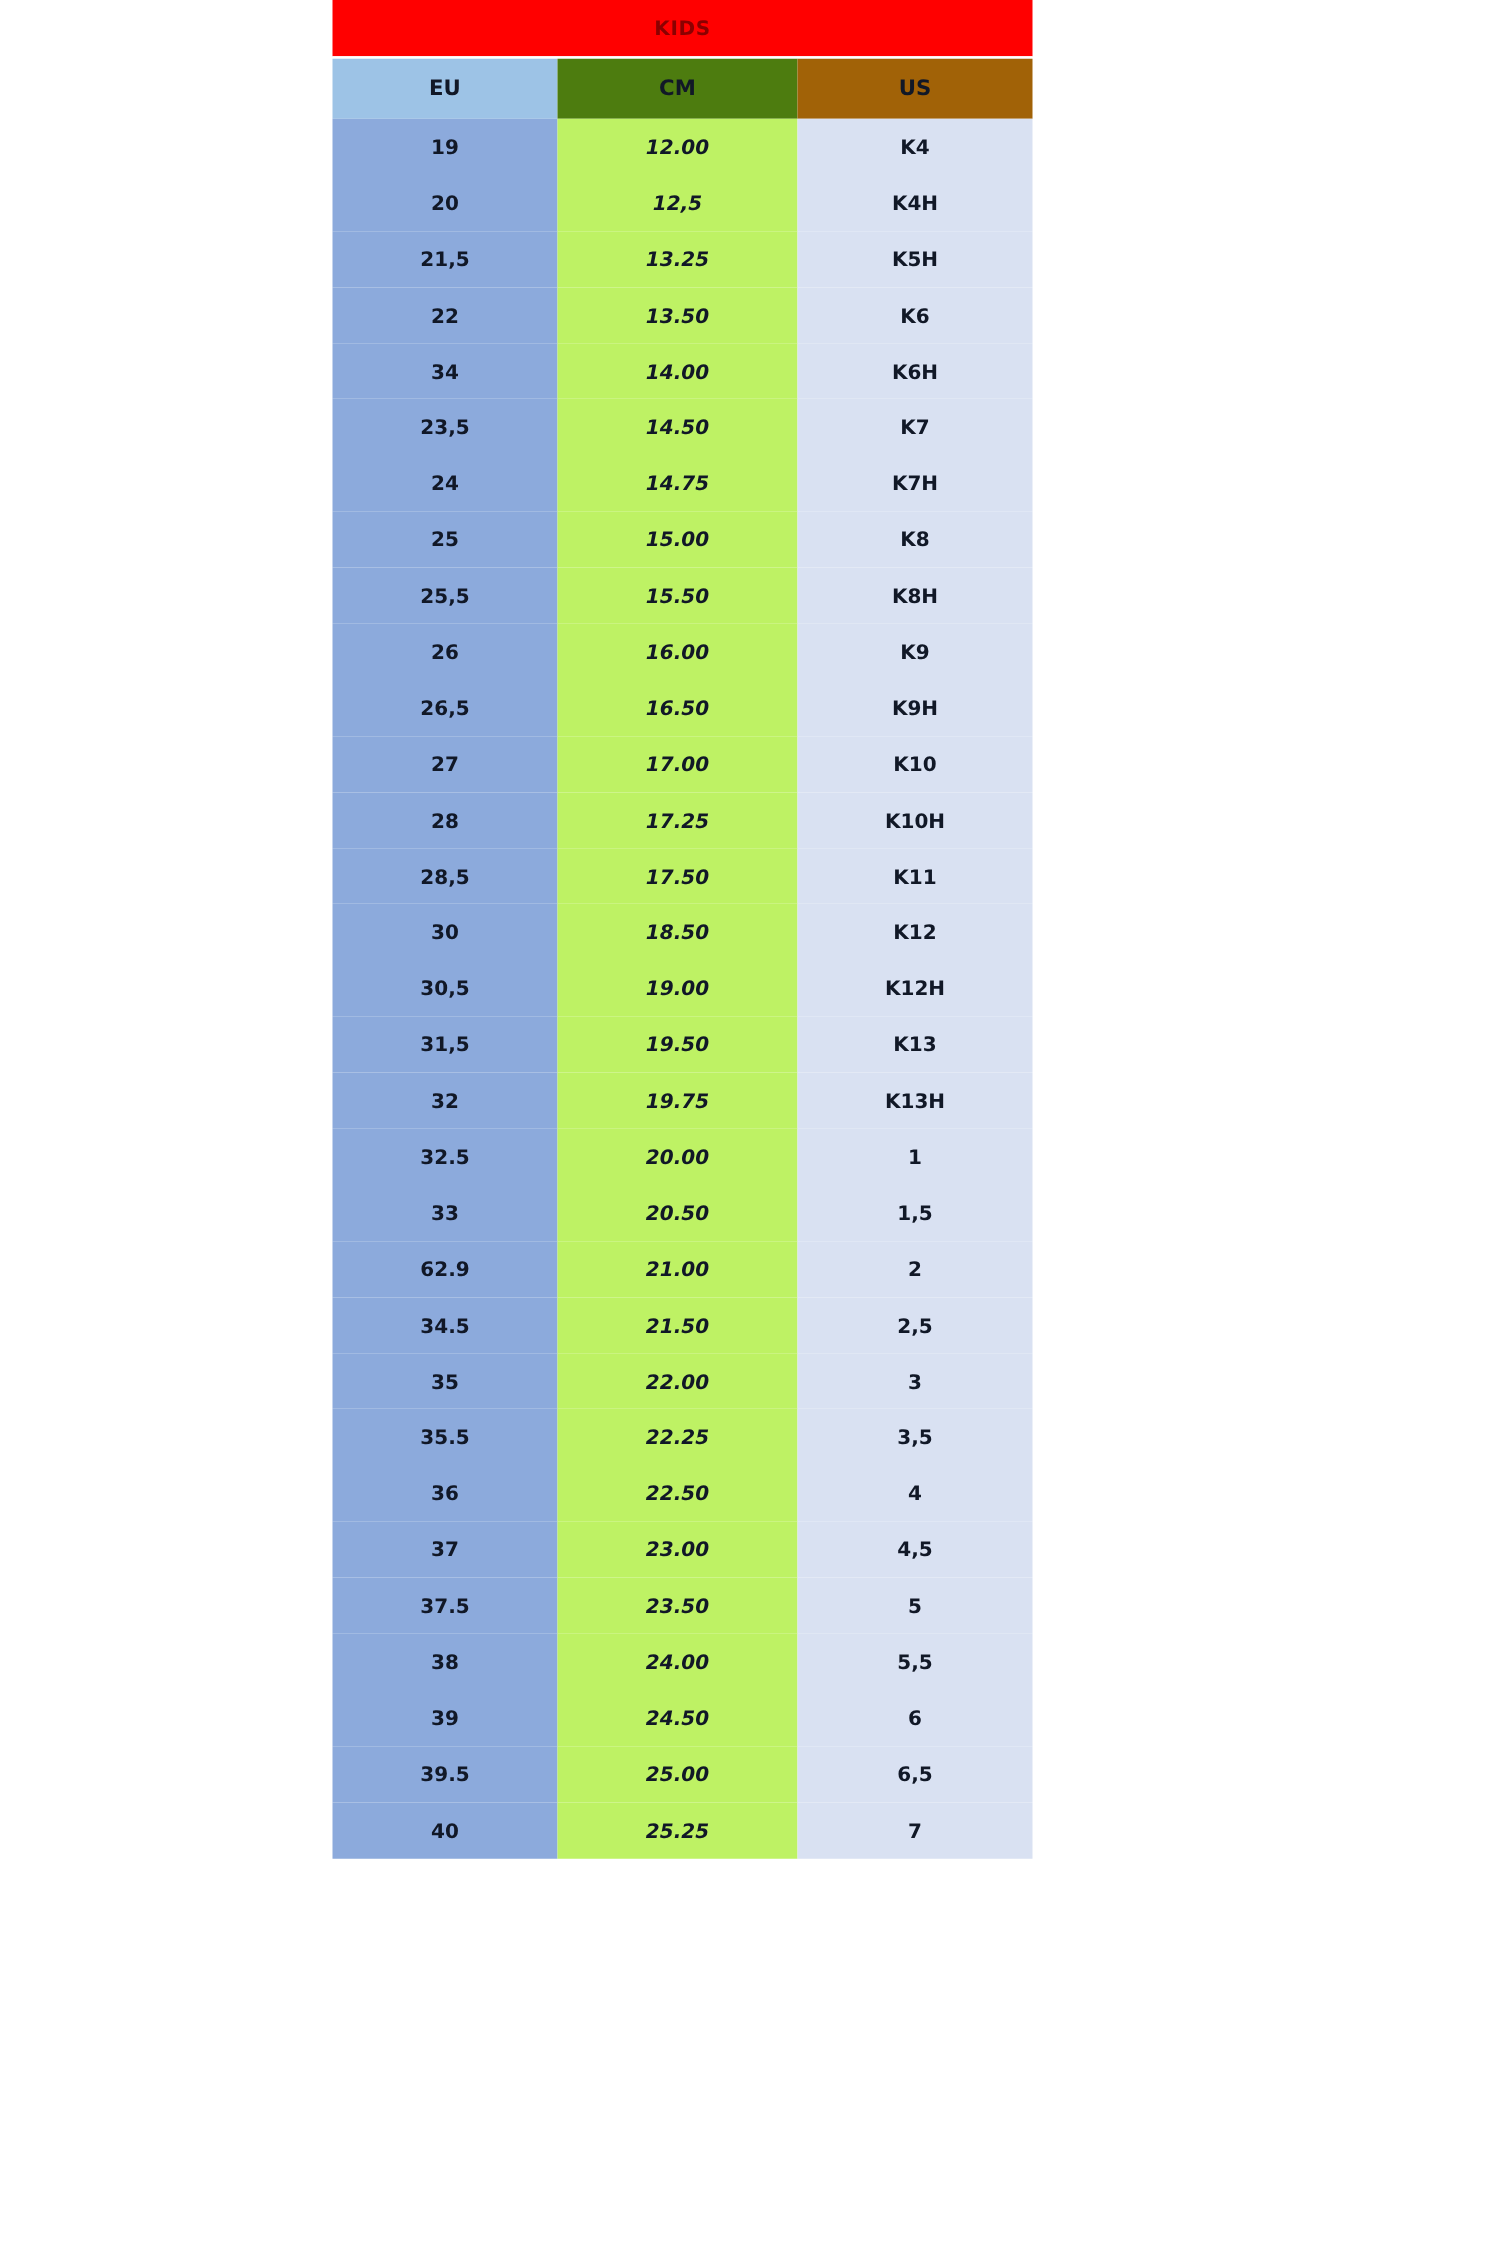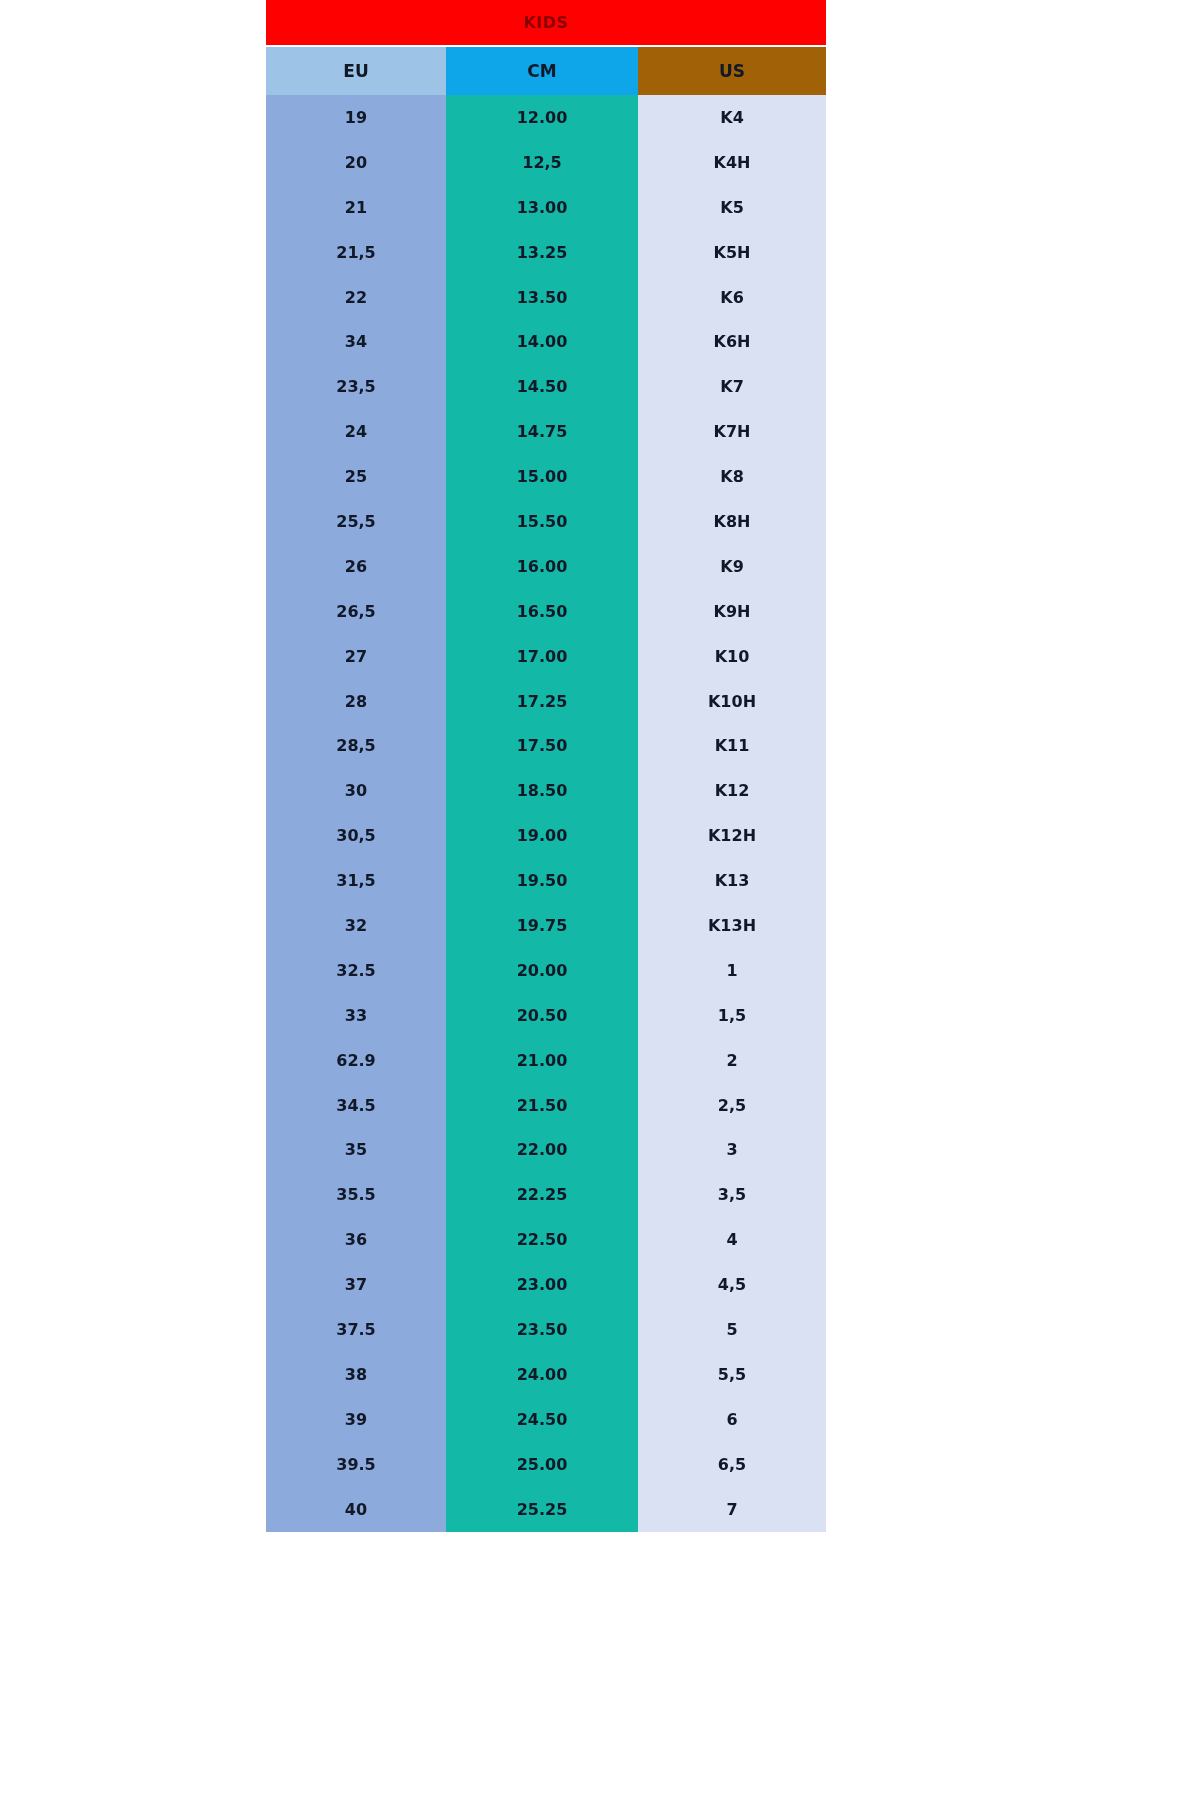--- a/index.html
+++ b/index.html
@@ -67,30 +67,30 @@
     color: #111827;
     border: 0;
   }
 
   
   thead th {
     height: 48px;
     font-size: 17px;
   }
   th.h-eu { background: #9DC3E6; }
-  th.h-cm { background: #0ea5e9; }
+  th.h-cm { background: #4d7c0f; }
   th.h-us { background: #a16207; }
 
   
   tbody td {
     height: 44.9px;
     font-size: 16px;
   }
   td.c-eu { background: #8CAADC; }
-  td.c-cm { background: #14b8a6; }
+  td.c-cm { background: #bef264; font-style: italic; }
   td.c-us { background: #D9E1F2; }
 </style>
 </head>
 <body>
 
 <div id="chart-wrap">
 
   <div class="banner">
     <span class="banner-title">KIDS</span>
   </div>
@@ -114,25 +114,20 @@
           <td class="c-eu">19</td>
           <td class="c-cm">12.00</td>
           <td class="c-us">K4</td>
         </tr>
         <tr>
           <td class="c-eu">20</td>
           <td class="c-cm">12,5</td>
           <td class="c-us">K4H</td>
         </tr>
         <tr>
-          <td class="c-eu">21</td>
-          <td class="c-cm">13.00</td>
-          <td class="c-us">K5</td>
-        </tr>
-        <tr>
           <td class="c-eu">21,5</td>
           <td class="c-cm">13.25</td>
           <td class="c-us">K5H</td>
         </tr>
         <tr>
           <td class="c-eu">22</td>
           <td class="c-cm">13.50</td>
           <td class="c-us">K6</td>
         </tr>
         <tr>

